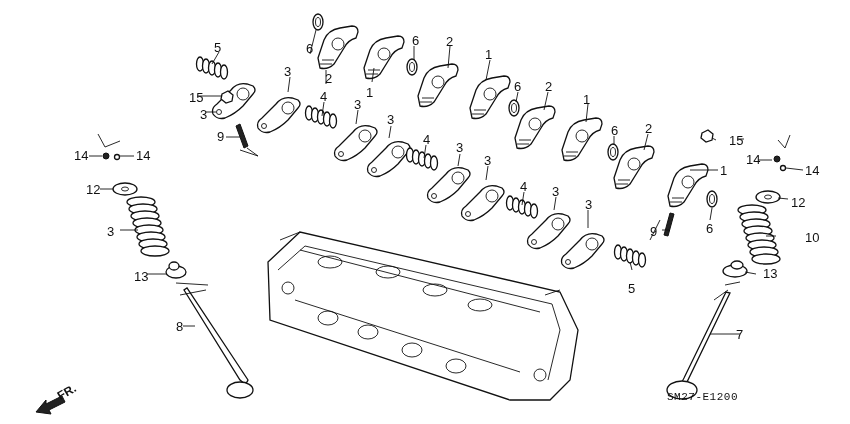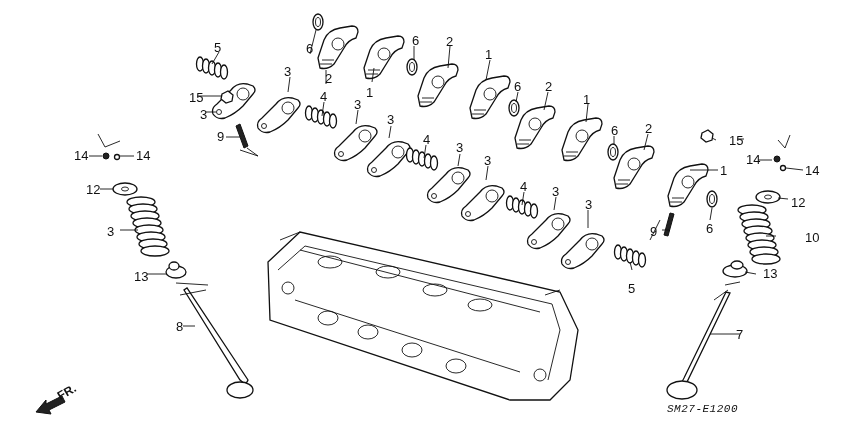--- a/index.html
+++ b/index.html
@@ -179,14 +179,14 @@
   <span class="lbl" style="left:134px;top:270px;">13</span>
   <span class="lbl" style="left:763px;top:267px;">13</span>
   <span class="lbl" style="left:74px;top:149px;">14</span>
   <span class="lbl" style="left:136px;top:149px;">14</span>
   <span class="lbl" style="left:746px;top:153px;">14</span>
   <span class="lbl" style="left:805px;top:164px;">14</span>
   <span class="lbl" style="left:189px;top:91px;">15</span>
   <span class="lbl" style="left:729px;top:134px;">15</span>
 
   <span class="fr" style="left:57px;top:385px;">FR.</span>
-  <span class="code" style="left:667px;top:403px;font-style:italic;">SM27-E1200</span>
+  <span class="code" style="left:667px;top:391px;">SM27-E1200</span>
 </div>
 
 </body></html>

